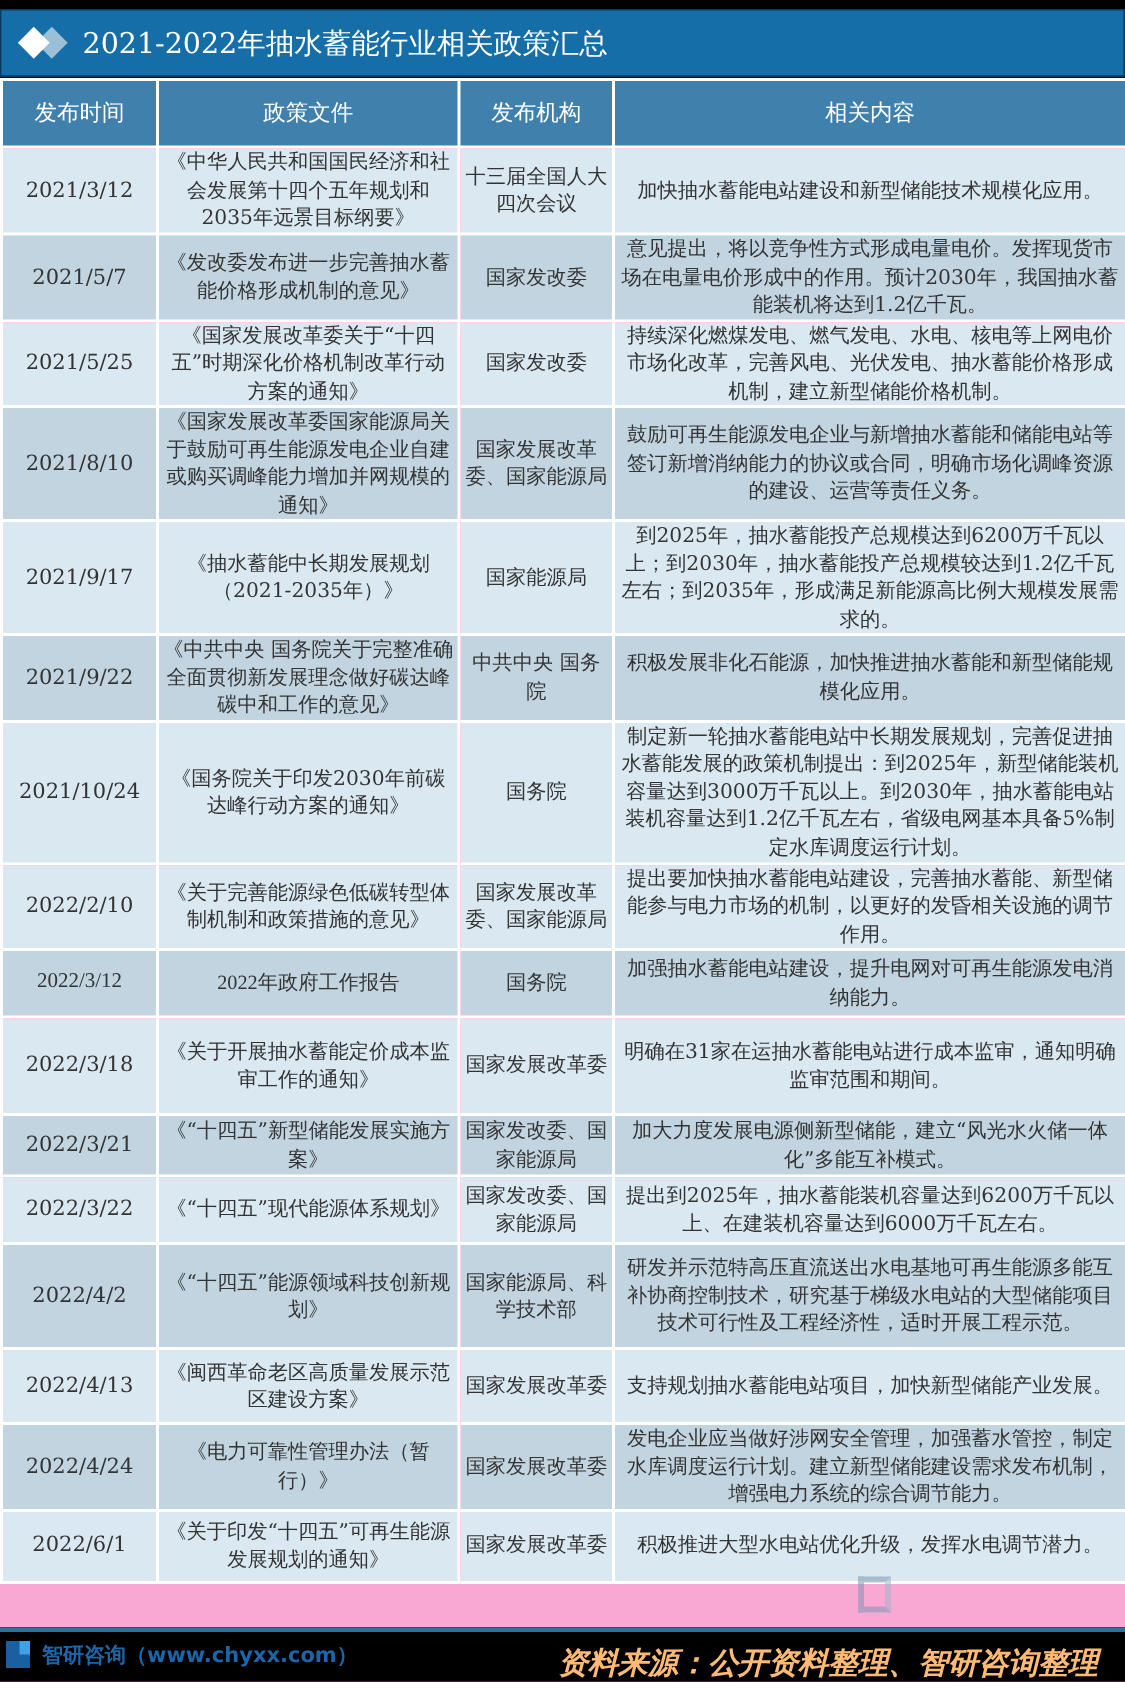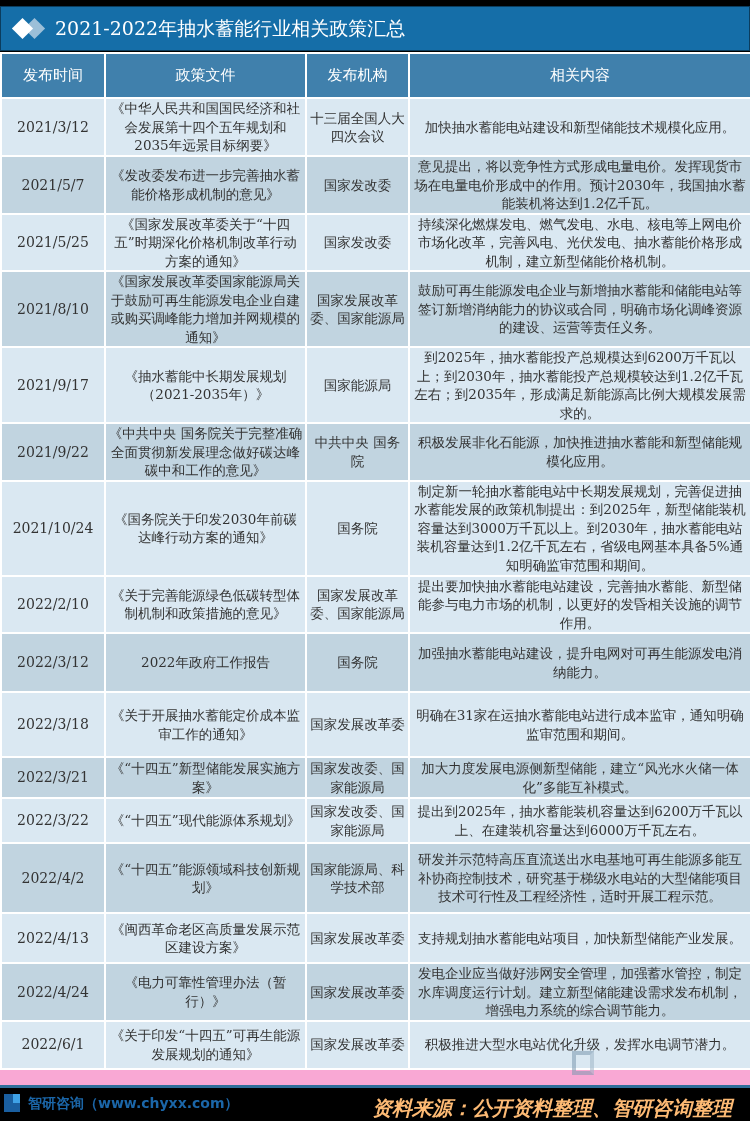--- a/index.html
+++ b/index.html
@@ -137,29 +137,29 @@
         <tr class="dark" style="height: 55px;">
           <td class="date">2021/9/22</td>
           <td class="policy">《中共中央 国务院关于完整准确全面贯彻新发展理念做好碳达峰碳中和工作的意见》</td>
           <td class="agency">中共中央 国务院</td>
           <td class="content">积极发展非化石能源，加快推进抽水蓄能和新型储能规模化应用。</td>
         </tr>
         <tr class="light" style="height: 95px;">
           <td class="date">2021/10/24</td>
           <td class="policy">《国务院关于印发2030年前碳达峰行动方案的通知》</td>
           <td class="agency">国务院</td>
-          <td class="content">制定新一轮抽水蓄能电站中长期发展规划，完善促进抽水蓄能发展的政策机制提出：到2025年，新型储能装机容量达到3000万千瓦以上。到2030年，抽水蓄能电站装机容量达到1.2亿千瓦左右，省级电网基本具备5%通知明确监审范围和期间。</td>
+          <td class="content">制定新一轮抽水蓄能电站中长期发展规划，完善促进抽水蓄能发展的政策机制提出：到2025年，新型储能装机容量达到3000万千瓦以上。到2030年，抽水蓄能电站装机容量达到1.2亿千瓦左右，省级电网基本具备5%制定水库调度运行计划。</td>
         </tr>
         <tr class="light" style="height: 57px;">
           <td class="date">2022/2/10</td>
           <td class="policy">《关于完善能源绿色低碳转型体制机制和政策措施的意见》</td>
           <td class="agency">国家发展改革委、国家能源局</td>
           <td class="content">提出要加快抽水蓄能电站建设，完善抽水蓄能、新型储能参与电力市场的机制，以更好的发昏相关设施的调节作用。</td>
         </tr>
-        <tr class="dark" style="height: 59px;">
+        <tr class="dark" style="height: 45px; font-family: Liberation Serif, serif;">
           <td class="date">2022/3/12</td>
           <td class="policy">2022年政府工作报告</td>
           <td class="agency">国务院</td>
           <td class="content">加强抽水蓄能电站建设，提升电网对可再生能源发电消纳能力。</td>
         </tr>
         <tr class="light" style="height: 65px; padding-left: 33px;">
           <td class="date">2022/3/18</td>
           <td class="policy">《关于开展抽水蓄能定价成本监审工作的通知》</td>
           <td class="agency">国家发展改革委</td>
           <td class="content">明确在31家在运抽水蓄能电站进行成本监审，通知明确监审范围和期间。</td>

